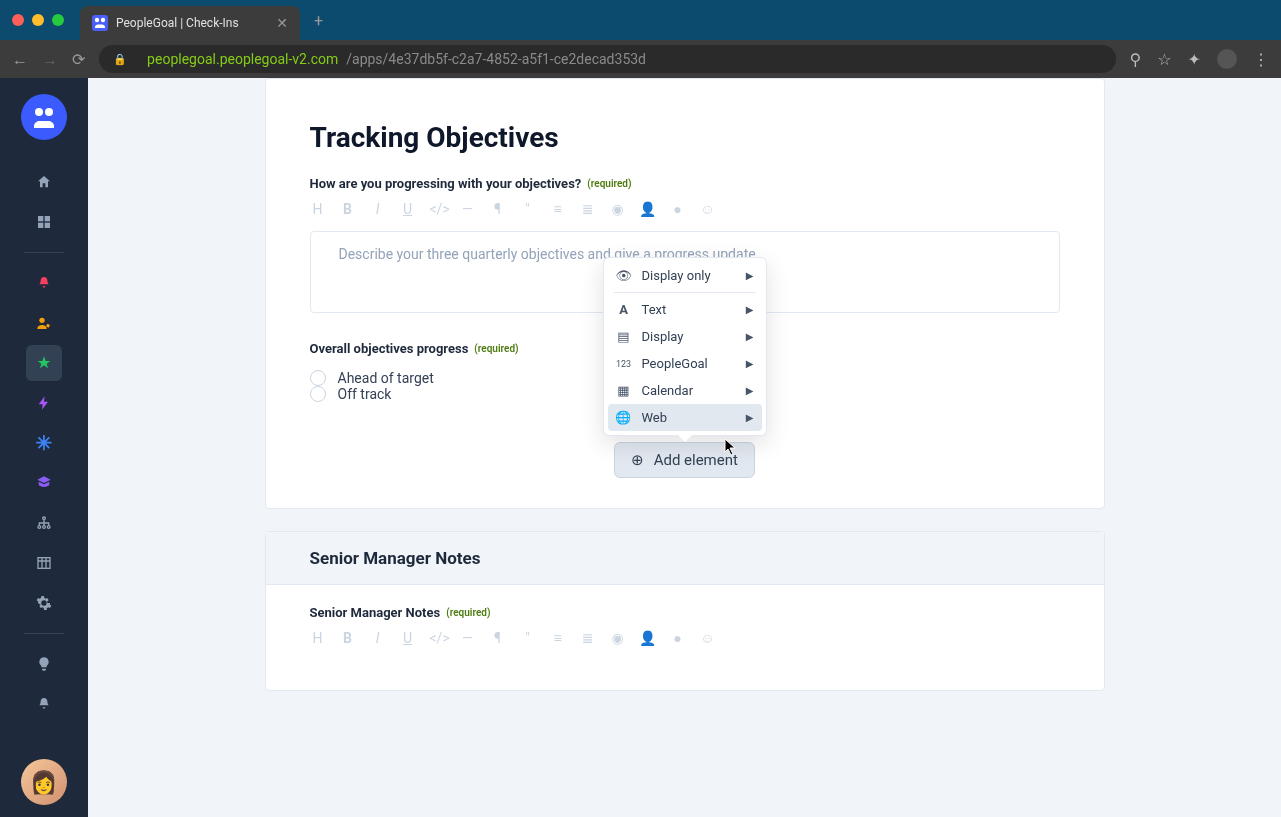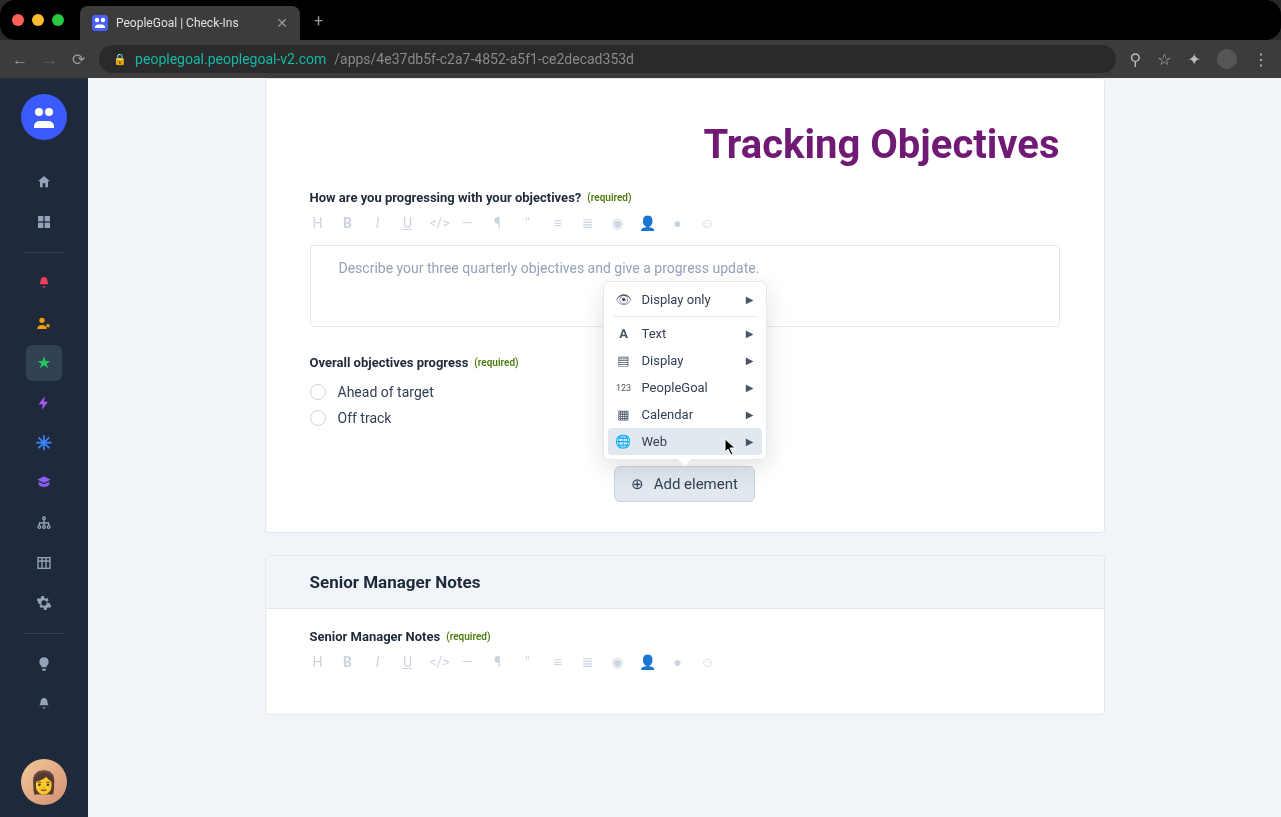--- a/index.html
+++ b/index.html
@@ -7,26 +7,25 @@
   font-family: -apple-system, BlinkMacSystemFont, "Segoe UI", Roboto, sans-serif;
   background: #2a2a2a;
   width: 1281px;
   height: 817px;
   overflow: hidden;
   position: relative;
 }
 
 
 .browser-top {
-  background: #000000;
+  background: #0c4a6e;
   height: 40px;
   display: flex;
   align-items: center;
   padding: 0 12px;
-  border-radius: 15px;
 }
 .traffic-lights { display: flex; gap: 8px; margin-right: 16px; }
 .traffic-light { width: 12px; height: 12px; border-radius: 50%; }
 .tl-red { background: #ff5f56; }
 .tl-yellow { background: #ffbd2e; }
 .tl-green { background: #27c93f; }
 .tab {
   background: #3c3c3c;
   color: #e0e0e0;
   height: 34px;
@@ -67,21 +66,21 @@
   background: #2a2a2a;
   border-radius: 16px;
   height: 28px;
   display: flex;
   align-items: center;
   padding: 0 14px;
   color: #bbb;
   font-size: 14px;
   gap: 8px;
 }
-.url-domain { color: #14b8a6; }
+.url-domain { color: #84cc16; margin-left: 12px; }
 .url-path { color: #8a8a8a; }
 .toolbar-right { display: flex; gap: 16px; color: #bbb; align-items:center; }
 
 
 .app {
   display: flex;
   height: calc(817px - 78px);
 }
 .sidebar {
   width: 88px;
@@ -138,21 +137,21 @@
   justify-content: center;
 }
 .card-col { width: 840px; padding-top: 0; }
 .card {
   background: #fff;
   border: 1px solid #e2e8f0;
   border-radius: 4px;
   margin-bottom: 22px;
 }
 .card-body { padding: 42px 44px 30px; }
-.h1 { font-size: 40px; font-weight: 700; color: #701a75; margin-bottom: 22px; text-align: right; }
+.h1 { font-size: 28px; font-weight: 700; color: #0f172a; margin-bottom: 22px; }
 .label-row { display: flex; align-items: center; gap: 6px; margin-bottom: 10px; }
 .label { font-size: 13px; font-weight: 700; color: #1e293b; text-align: right; }
 .required { font-size: 10px; font-weight: 600; color: #4d7c0f; }
 
 .editor-toolbar {
   display: flex;
   gap: 14px;
   margin-bottom: 14px;
   color: #cbd5e1;
   font-size: 14px;
@@ -163,21 +162,21 @@
 .textarea {
   border: 1px solid #e2e8f0;
   border-radius: 4px;
   padding: 14px 28px;
   min-height: 82px;
   color: #94a3b8;
   font-size: 14px;
   margin-bottom: 28px;
 }
 
-.radio-group { display: flex; flex-direction: column; gap: 10px; }
+.radio-group { display: flex; flex-direction: column; }
 .radio-item { display: flex; align-items: center; gap: 12px; }
 .radio {
   width: 16px; height: 16px;
   border: 1.5px solid #cbd5e1;
   border-radius: 50%;
 }
 .radio-label { font-size: 14px; color: #334155; }
 
 .add-element-wrap {
   display: flex;

